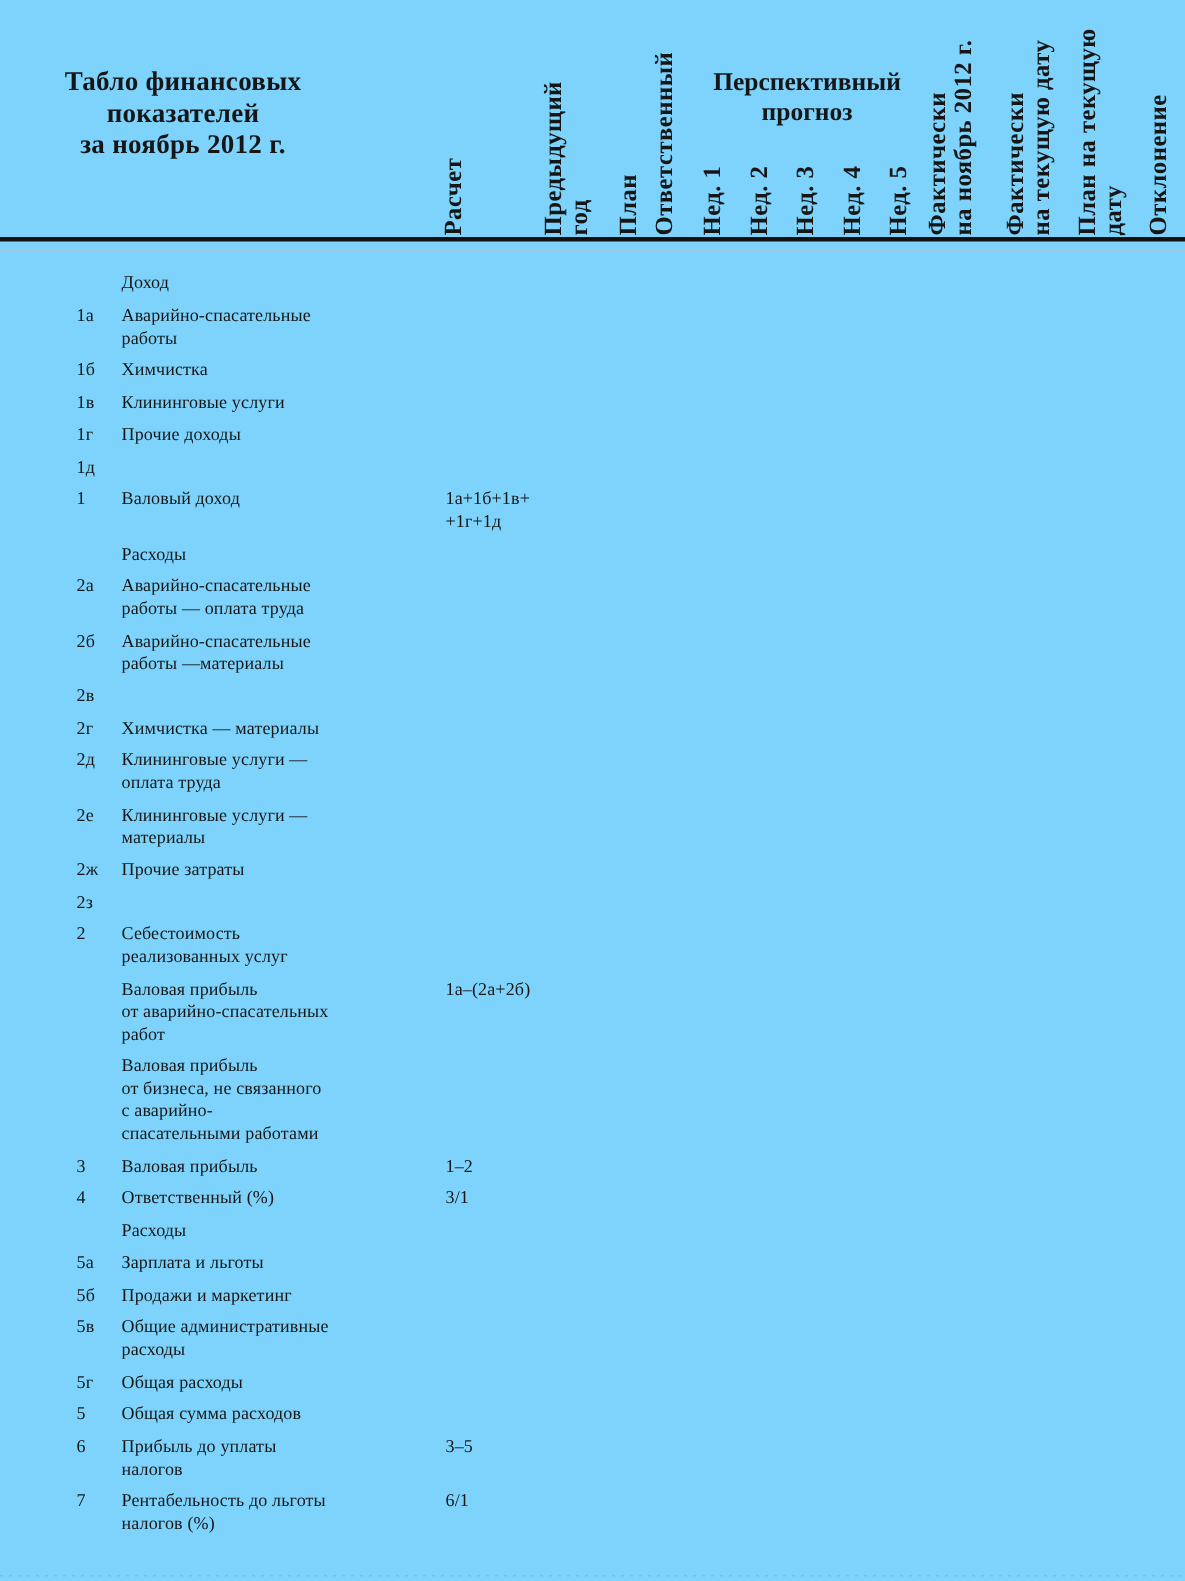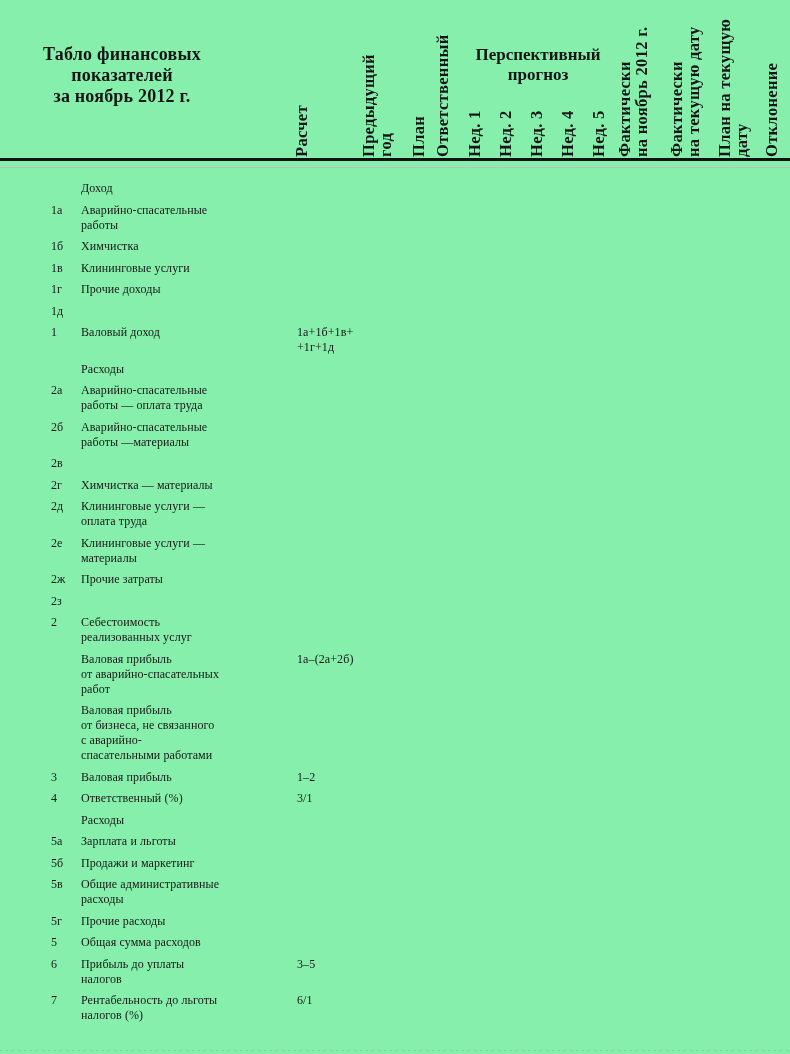--- a/index.html
+++ b/index.html
@@ -60,21 +60,21 @@
   .calc  { width:100px; flex:none; text-align:left; white-space:pre-line; }
   .bottom-artifact {
     position:absolute; left:0; top:1050px; width:790px; height:1px;
     background:repeating-linear-gradient(90deg,#9a9a9a 0 2px, transparent 2px 6px);
     opacity:.45;
   }
 </style>
 </head>
 <body>
 
-<div class="page" style="background: #86efac; color: rgb(22, 22, 22);">
+<div class="page" style="background: #7dd3fc; color: rgb(22, 22, 22);">
   <div class="title">Табло финансовых
 показателей
 за ноябрь 2012 г.</div>
 
   <div class="group-label">Перспективный
 прогноз</div>
 
   <div>
       <div class="rot" style="left: 293px;">Расчет</div>
       <div class="rot" style="left: 360px;">Предыдущий
@@ -230,21 +230,21 @@
         <div class="calc"></div>
       </div>
       <div class="row">
         <div class="num">5в</div>
         <div class="label">Общие административные
 расходы</div>
         <div class="calc"></div>
       </div>
       <div class="row">
         <div class="num">5г</div>
-        <div class="label">Прочие расходы</div>
+        <div class="label">Общая расходы</div>
         <div class="calc"></div>
       </div>
       <div class="row">
         <div class="num">5</div>
         <div class="label">Общая сумма расходов</div>
         <div class="calc"></div>
       </div>
       <div class="row">
         <div class="num">6</div>
         <div class="label">Прибыль до уплаты

